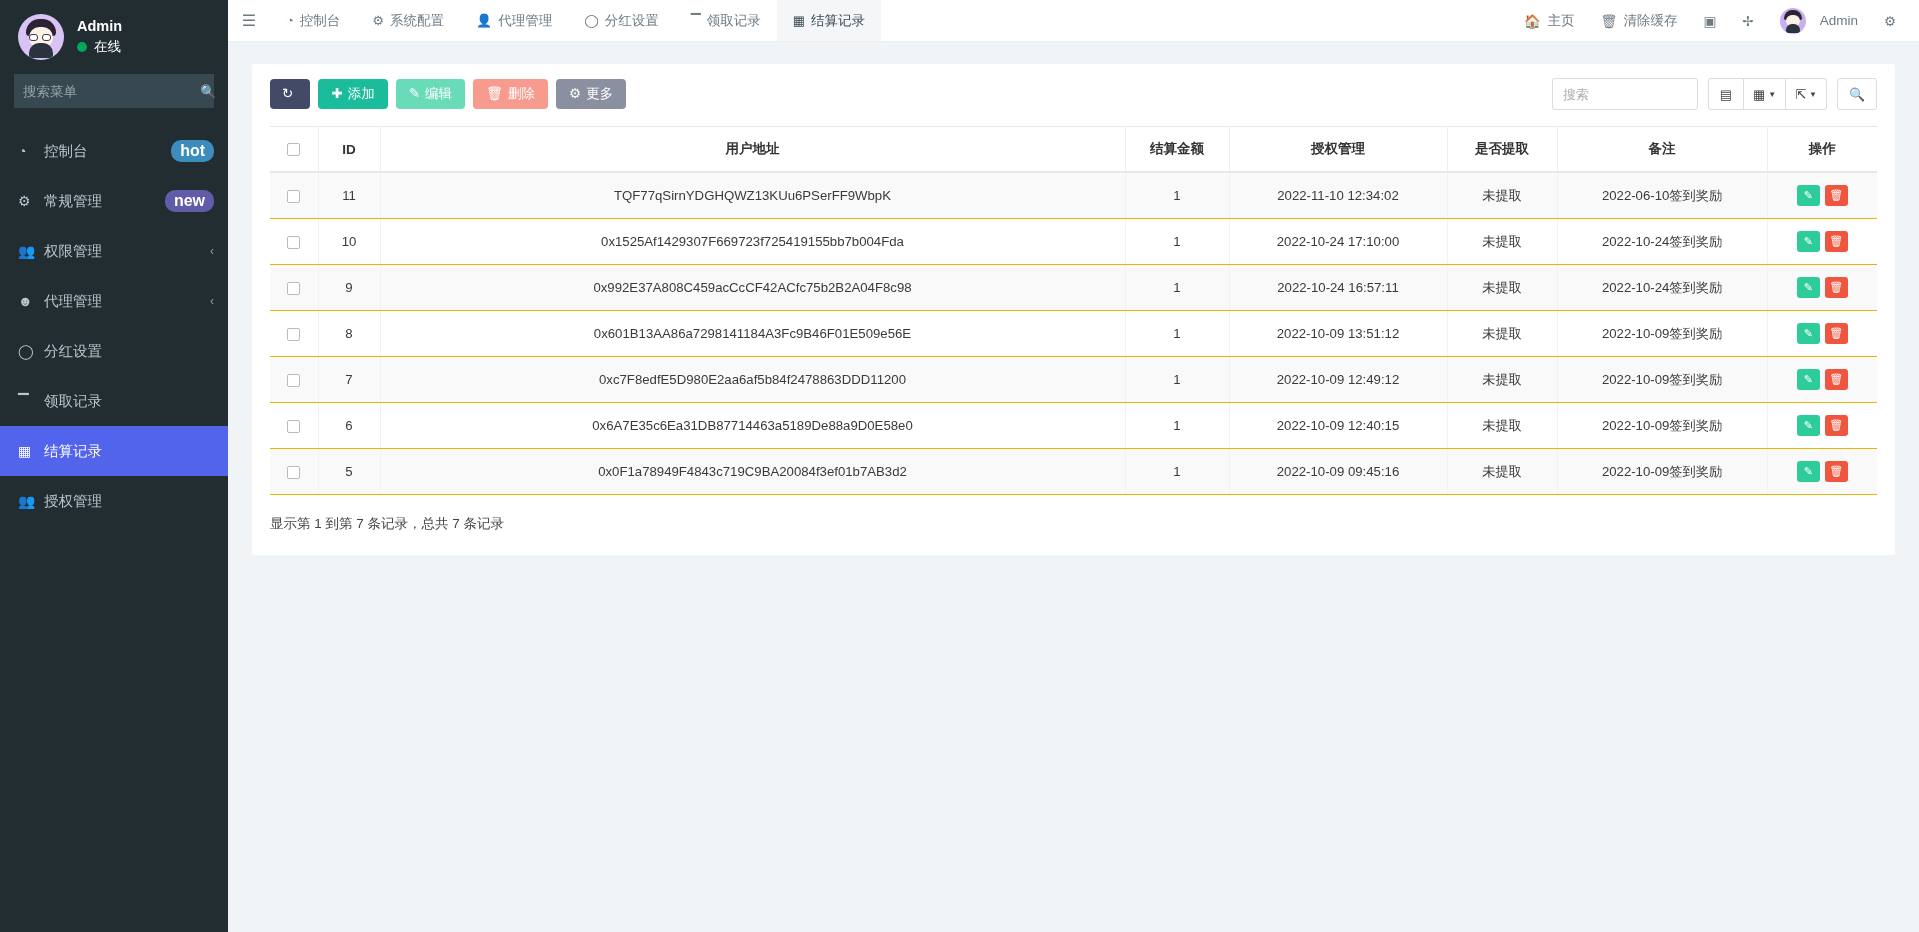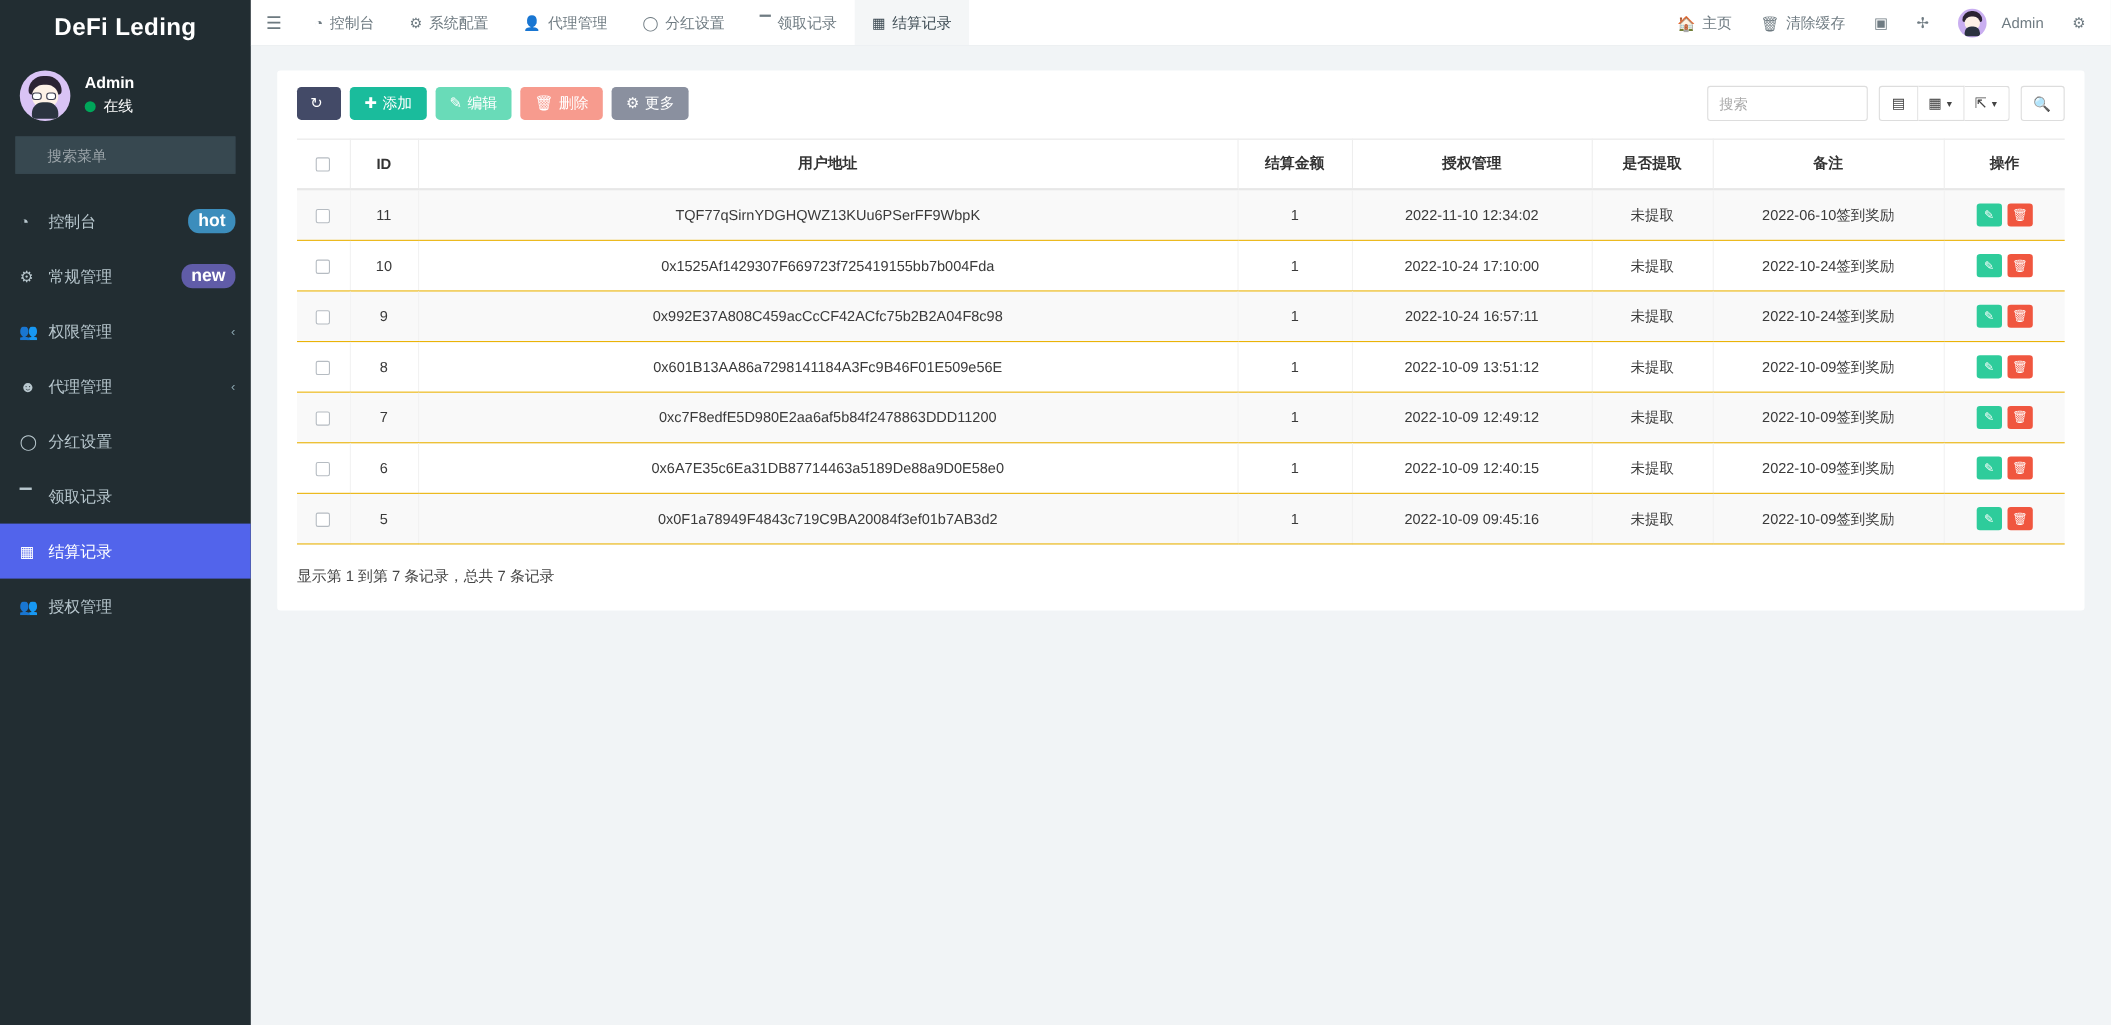--- a/index.html
+++ b/index.html
@@ -43,21 +43,21 @@
     background: #2b3340; border-radius: 10px 10px 3px 3px;
   }
   .uinfo { margin-left: 13px; }
   .uname { color: #fff; font-size: 14.5px; font-weight: bold; margin-bottom: 4px; }
   .ustat { color: #fff; font-size: 13.5px; display: flex; align-items: center; }
   .dot { width: 10px; height: 10px; border-radius: 50%; background: #00a65a; margin-right: 7px; display:inline-block; }
 
   .searchwrap { padding: 0 14px; margin-bottom: 18px; }
   .searchbox {
     height: 34px; background: #374850; display: flex; align-items: center;
-    padding: 0 10px 0 28px; border: 1px solid #374850; gap: 40px;
+    padding: 0 10px 0 8px; border: 1px solid #374850;
   }
   .searchbox input {
     flex: 1; background: transparent; border: none; outline: none;
     color: #cfd6da; font-size: 13.5px; font-family: inherit;
   }
   .searchbox input::placeholder { color: #9aa3a8; }
   .sicon { color: #9aa3a8; font-size: 13px; }
 
   .menu { flex: 1; overflow: hidden; }
   .mitem {
@@ -174,21 +174,20 @@
   .foot { font-size: 13.5px; color: #444; padding-top: 20px; }
 
   .col-ck { width: 48px; } .col-id { width: 62px; } .col-amt { width: 104px; }
   .col-time { width: 218px; } .col-draw { width: 110px; }
   .col-note { width: 210px; } .col-op { width: 110px; }
 </style>
 </head>
 <body>
 
 <aside id="sidebar">
-  <div class="brand">DeFi Leding</div>
 
   <div class="userbox">
     <div class="avatar">
       <div class="hair"></div>
         <div class="face"></div>
       <div class="glass l"></div>
         <div class="glass r"></div>
         <div class="mask"></div>
     </div>
     <div class="uinfo">

